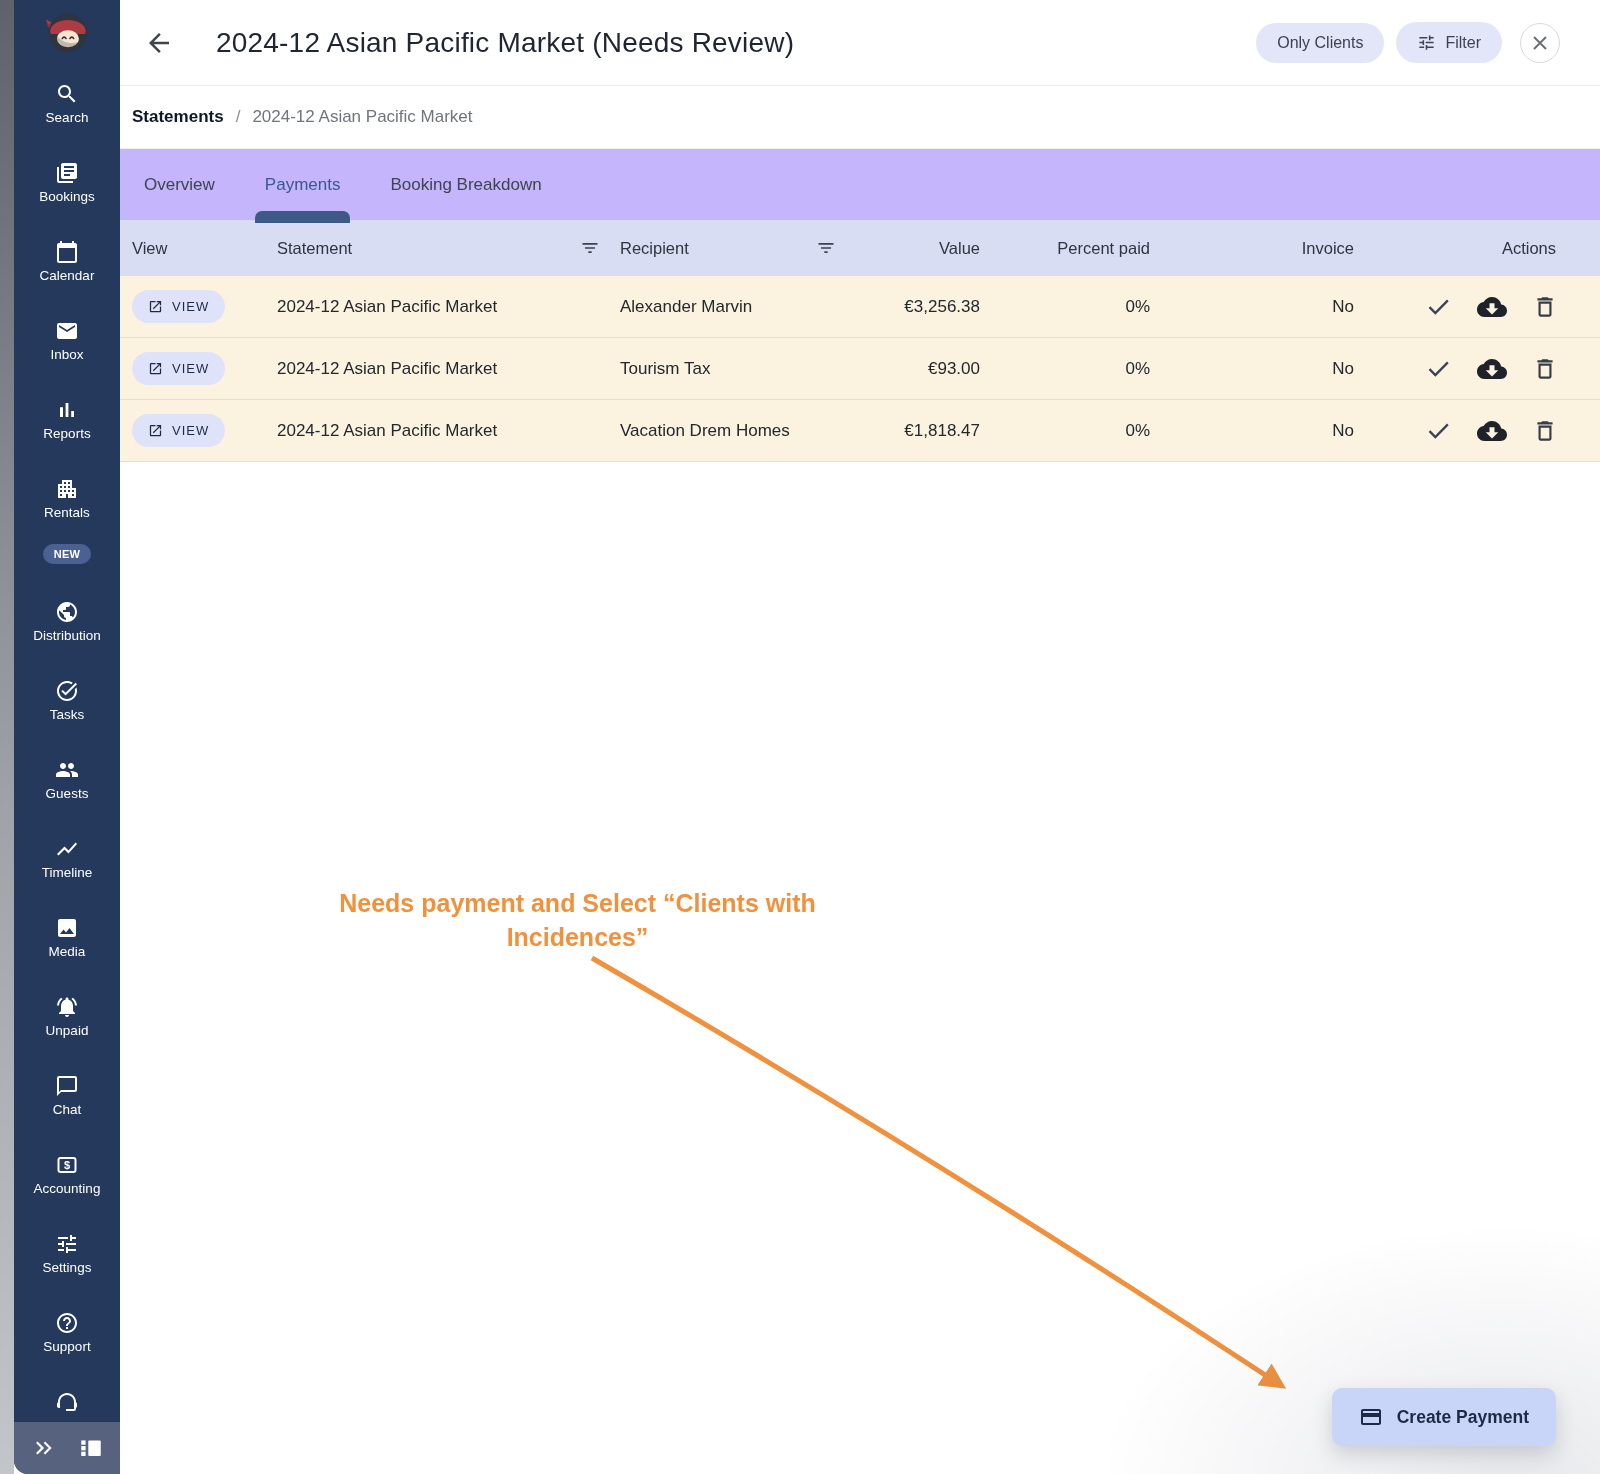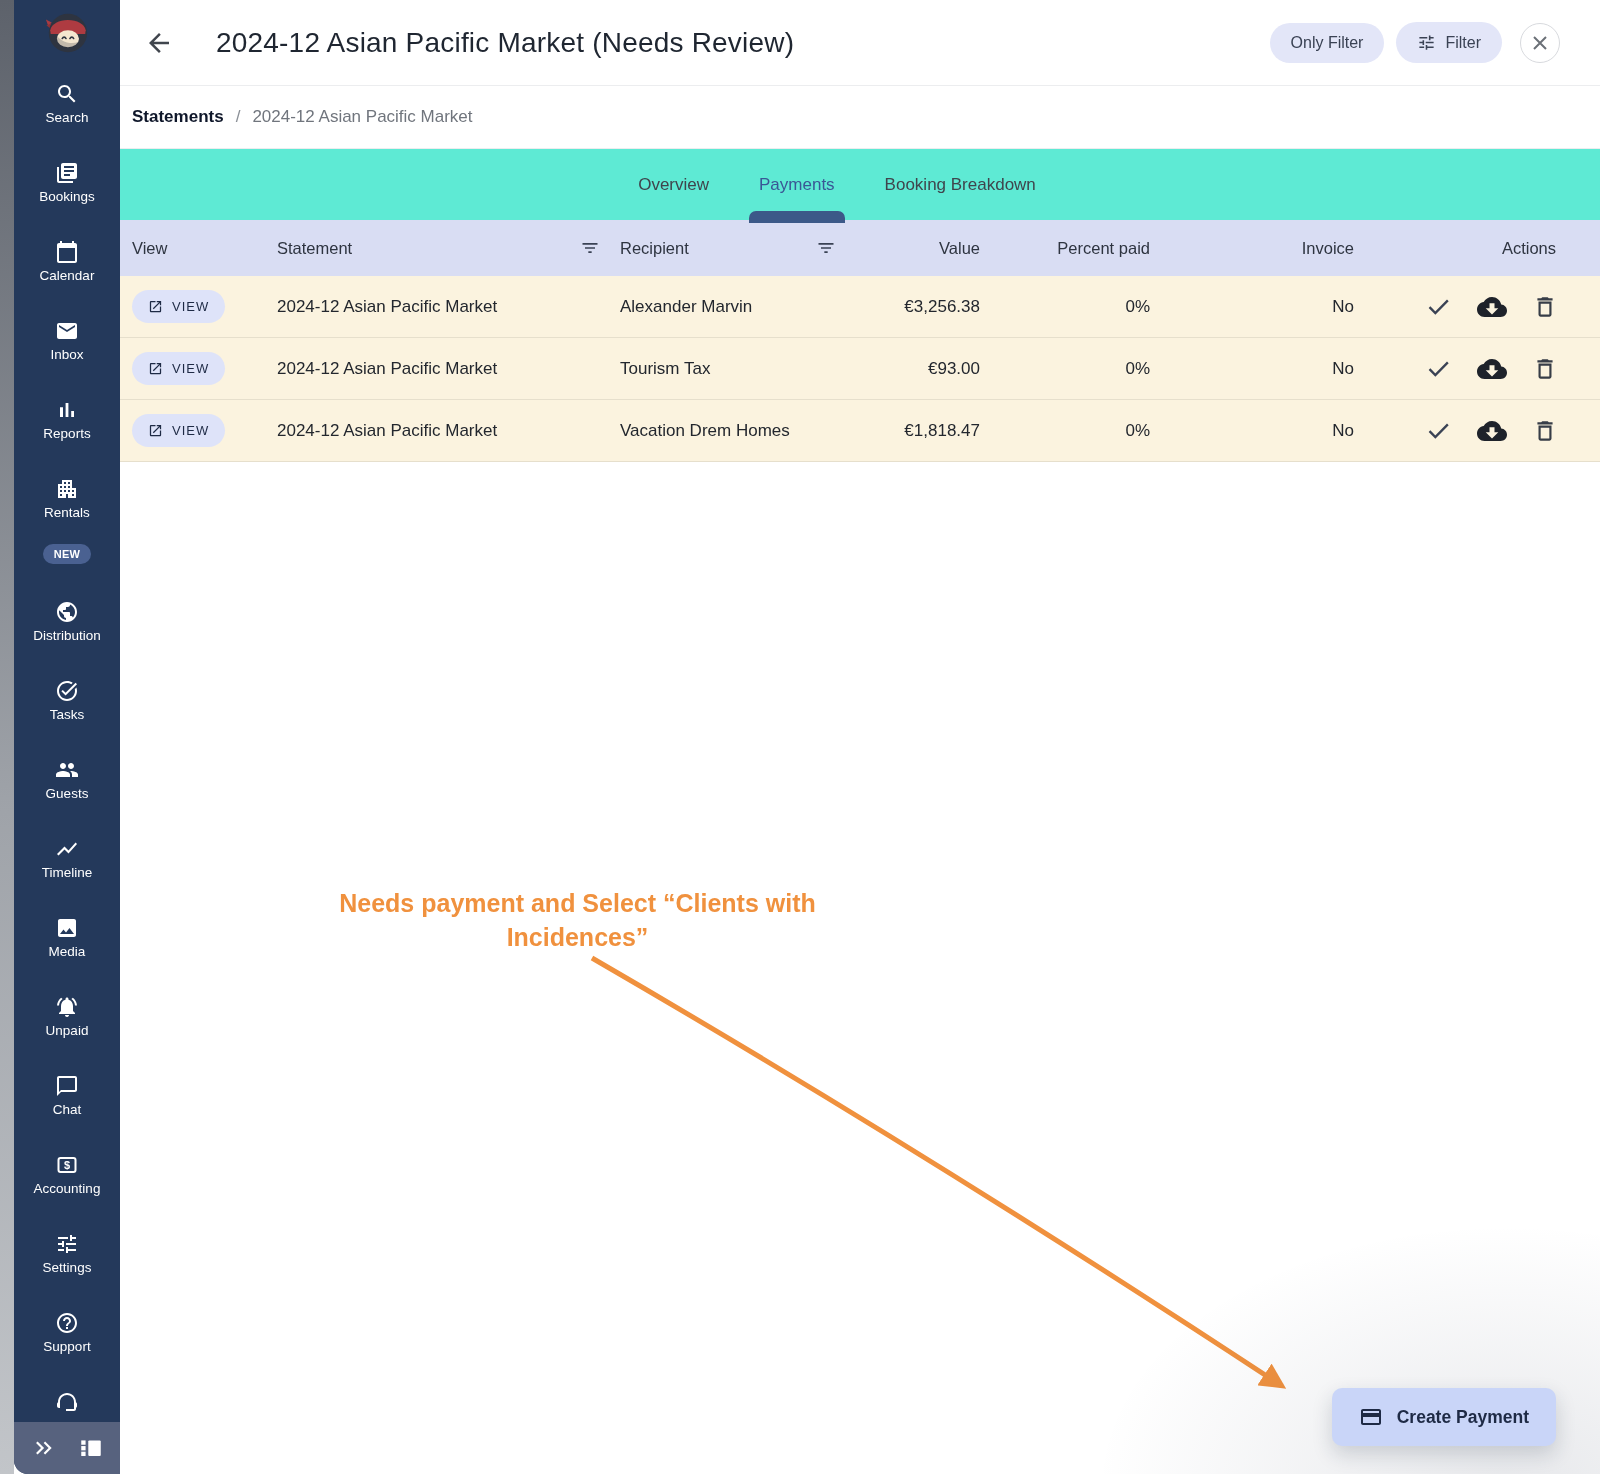--- a/index.html
+++ b/index.html
@@ -46,21 +46,21 @@
     display:flex; align-items:center; justify-content:center; cursor:pointer; background:#fff; margin-left:6px;}
   .close-circle svg{ width:16px; height:16px; stroke:#6b7077; stroke-width:2; }
 
   .breadcrumb-bar{ height:63px; display:flex; align-items:center; padding:0 12px;
     border-bottom:1px solid #ECEDEF; font-size:17px; }
   .crumb-root{ color:#0f172a; font-weight:700; cursor:pointer; }
   .crumb-sep{ color:#8b9097; margin:0 12px; }
   .crumb-current{ color:#70757d; }
 
   .tabs-bar{ height:71px; display:flex; align-items:center; padding:0 22px;
-    position:relative; z-index:2; background:#5eead4;justify-content:center; }
+    position:relative; z-index:2; background:#c4b5fd; }
   .tab{ font-size:17px; color:#3F454D; margin-right:46px; cursor:pointer;
     position:relative; padding:8px 2px; }
   .tab.active{ color:#3A5795; font-weight:500; }
   .tab.active::after{ content:""; position:absolute; left:-8px; right:-8px; bottom:-20px;
     height:12px; background:#3C5988; border-radius:7px 7px 0 0; }
 
   
   .grid-cols{ display:grid; grid-template-columns:157px 343px 230px 140px 170px 210px 1fr;
     align-items:center; }
   .table-header{ height:56px; background:#D9DDF3; color:#2E3440; font-size:16.5px; }
@@ -244,21 +244,21 @@
 
   <div class="topbar">
     <span class="back-btn">
       <svg viewBox="0 0 24 24">
           <path d="M20 11H7.83l5.59-5.59L12 4l-8 8 8 8 1.41-1.41L7.83 13H20v-2z"></path>
         </svg>
     </span>
     <h1 class="page-title">2024-12 Asian Pacific Market (Needs Review)</h1>
     <div class="top-actions">
       <button class="pill">
-        <span>Only Filter</span>
+        <span>Only Clients</span>
       </button>
       <button class="pill">
         <svg viewBox="0 0 24 24">
             <path d="M3 17v2h6v-2H3zM3 5v2h10V5H3zm10 16v-2h8v-2h-8v-2h-2v6h2zM7 9v2H3v2h4v2h2V9H7zm14 4v-2H11v2h10zm-6-4h2V7h4V5h-4V3h-2v6z"></path>
           </svg>
         <span>Filter</span>
       </button>
       <span class="close-circle">
         <svg viewBox="0 0 16 16">
             <path d="M2 2 L14 14 M14 2 L2 14" fill="none"></path>

